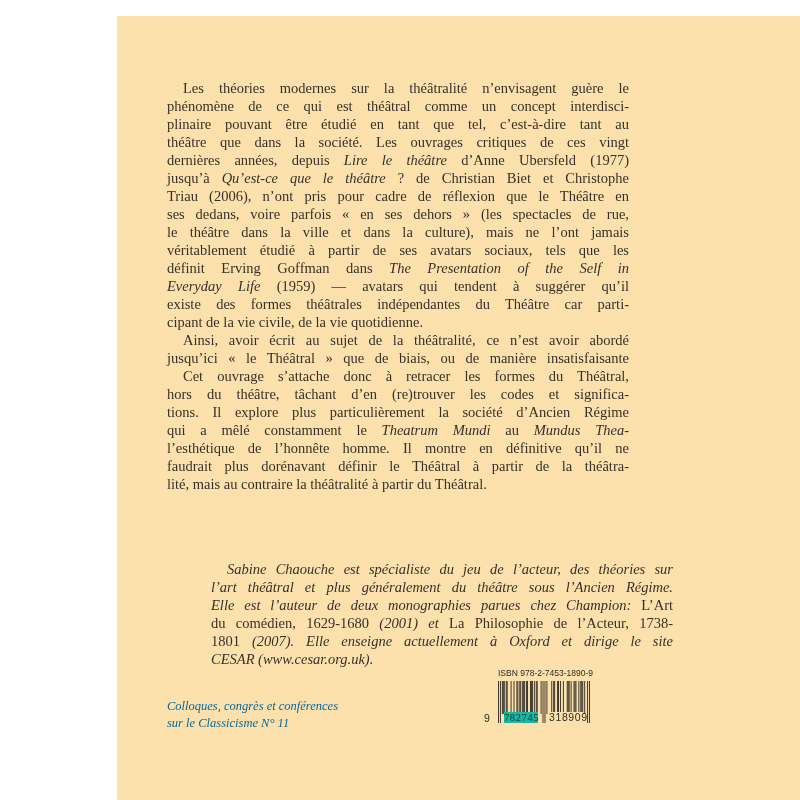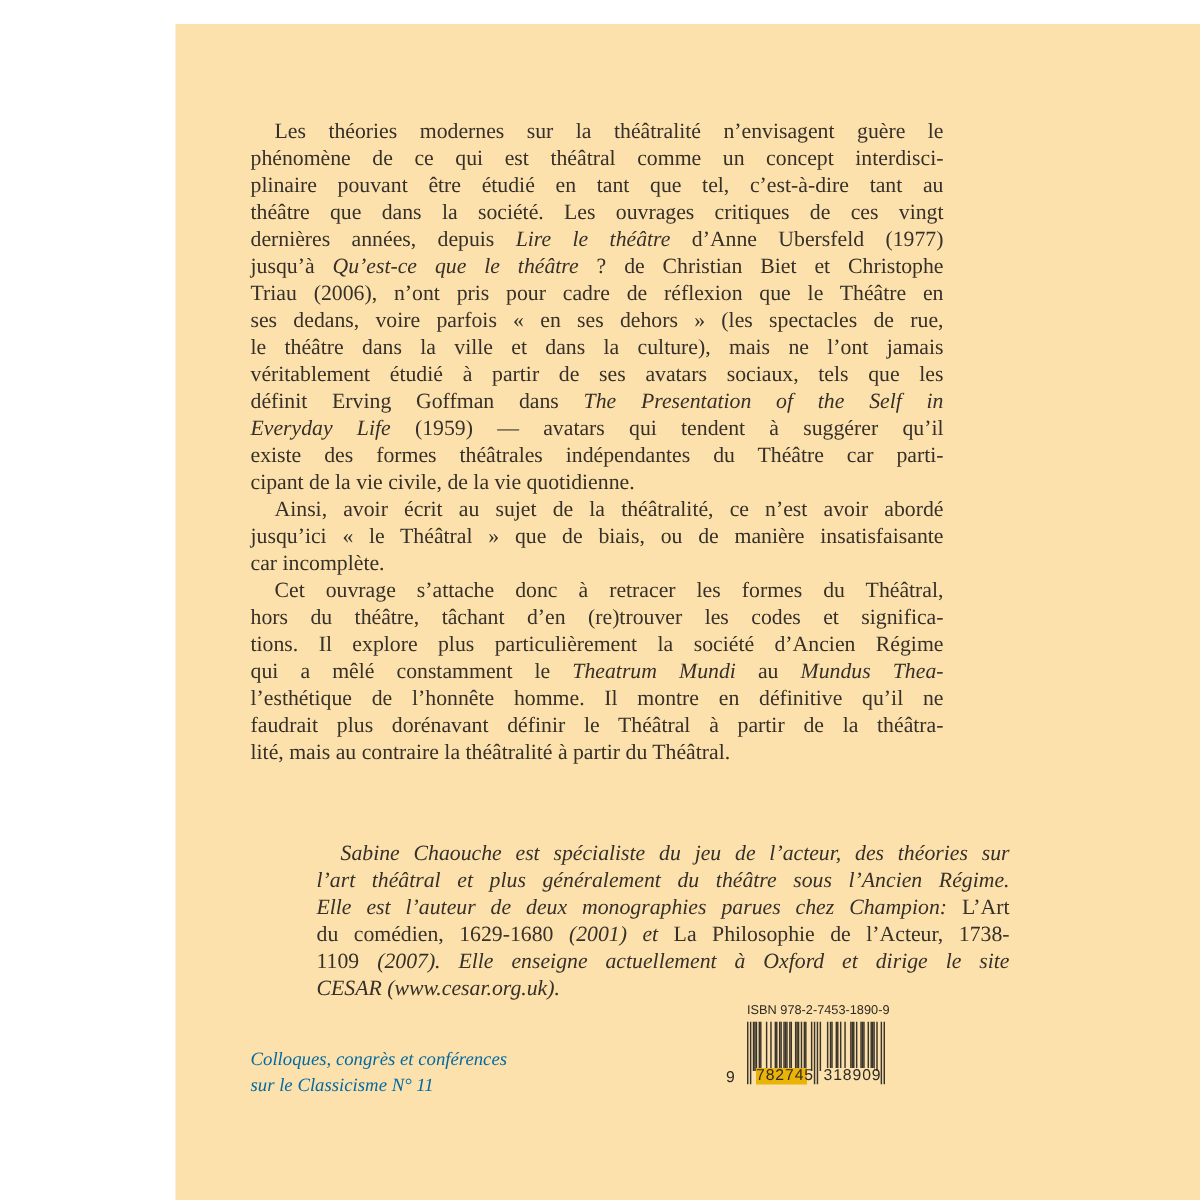--- a/index.html
+++ b/index.html
@@ -124,40 +124,39 @@
           <div class="tline j"><span class="rm">le théâtre dans la ville et dans la culture), mais ne l’ont jamais</span></div>
           <div class="tline j"><span class="rm">véritablement étudié à partir de ses avatars sociaux, tels que les</span></div>
           <div class="tline j"><span class="rm">définit Erving Goffman dans </span><span class="it">The Presentation of the Self in</span></div>
           <div class="tline j"><span class="it">Everyday Life</span><span class="rm"> (1959) — avatars qui tendent à suggérer qu’il</span></div>
           <div class="tline j"><span class="rm">existe des formes théâtrales indépendantes du Théâtre car parti-</span></div>
           <div class="tline"><span class="rm">cipant de la vie civile, de la vie quotidienne.</span></div>
         </div>
         <div>
           <div class="tline j ind"><span class="rm">Ainsi, avoir écrit au sujet de la théâtralité, ce n’est avoir abordé</span></div>
           <div class="tline j"><span class="rm">jusqu’ici « le Théâtral » que de biais, ou de manière insatisfaisante</span></div>
-          <div class="tline"><span class="rm">car incomplète.</span></div>
         </div>
         <div>
           <div class="tline j ind"><span class="rm">Cet ouvrage s’attache donc à retracer les formes du Théâtral,</span></div>
           <div class="tline j"><span class="rm">hors du théâtre, tâchant d’en (re)trouver les codes et significa-</span></div>
           <div class="tline j"><span class="rm">tions. Il explore plus particulièrement la société d’Ancien Régime</span></div>
           <div class="tline j"><span class="rm">qui a mêlé constamment le </span><span class="it">Theatrum Mundi</span><span class="rm"> au </span><span class="it">Mundus Thea-</span></div>
           <div class="tline j"><span class="rm">l’esthétique de l’honnête homme. Il montre en définitive qu’il ne</span></div>
           <div class="tline j"><span class="rm">faudrait plus dorénavant définir le Théâtral à partir de la théâtra-</span></div>
           <div class="tline"><span class="rm">lité, mais au contraire la théâtralité à partir du Théâtral.</span></div>
         </div>
       </div>
 
     <div id="bio" class="textblock" style="color: rgb(54, 48, 41); margin-left: 44px;">
         <div>
           <div class="tline j ind"><span class="it">Sabine Chaouche est spécialiste du jeu de l’acteur, des théories sur</span></div>
           <div class="tline j"><span class="it">l’art théâtral et plus généralement du théâtre sous l’Ancien Régime.</span></div>
           <div class="tline j"><span class="it">Elle est l’auteur de deux monographies parues chez Champion: </span><span class="rm">L’Art</span></div>
           <div class="tline j"><span class="rm">du comédien, 1629-1680 </span><span class="it">(2001) et </span><span class="rm">La Philosophie de l’Acteur, 1738-</span></div>
-          <div class="tline j"><span class="rm">1109 </span><span class="it">(2007). Elle enseigne actuellement à Oxford et dirige le site</span></div>
+          <div class="tline j"><span class="rm">1801 </span><span class="it">(2007). Elle enseigne actuellement à Oxford et dirige le site</span></div>
           <div class="tline"><span class="it">CESAR (www.cesar.org.uk).</span></div>
         </div>
       </div>
 
     <div class="series-note" style="color: #0369a1;">
       <div>Colloques, congrès et conférences</div>
       <div>sur le Classicisme N° 11</div>
     </div>
 
     <div class="barcode-block">
@@ -209,20 +208,20 @@
               <rect x="79" y="0" width="1" height="33" fill="#3a342a"></rect>
               <rect x="80" y="0" width="1" height="33" fill="#3a342a"></rect>
               <rect x="83" y="0" width="1" height="33" fill="#3a342a"></rect>
               <rect x="85" y="0" width="1" height="33" fill="#3a342a"></rect>
               <rect x="86" y="0" width="1" height="33" fill="#3a342a"></rect>
               <rect x="87" y="0" width="1" height="33" fill="#3a342a"></rect>
               <rect x="89" y="0" width="1" height="33" fill="#3a342a"></rect>
               <rect x="92" y="0" width="1" height="42" fill="#3a342a"></rect>
               <rect x="94" y="0" width="1" height="42" fill="#3a342a"></rect>
             </svg>
-          <span class="bc-digits left" style="background: #eab308;">782745</span>
+          <span class="bc-digits left" style="background: #14b8a6; font-family: Liberation Serif, serif;">782745</span>
           <span class="bc-digits right" style="background: rgb(252, 225, 173);">318909</span>
         </div>
       </div>
     </div>
 
   </div>
 </div>
 
 </body></html>

